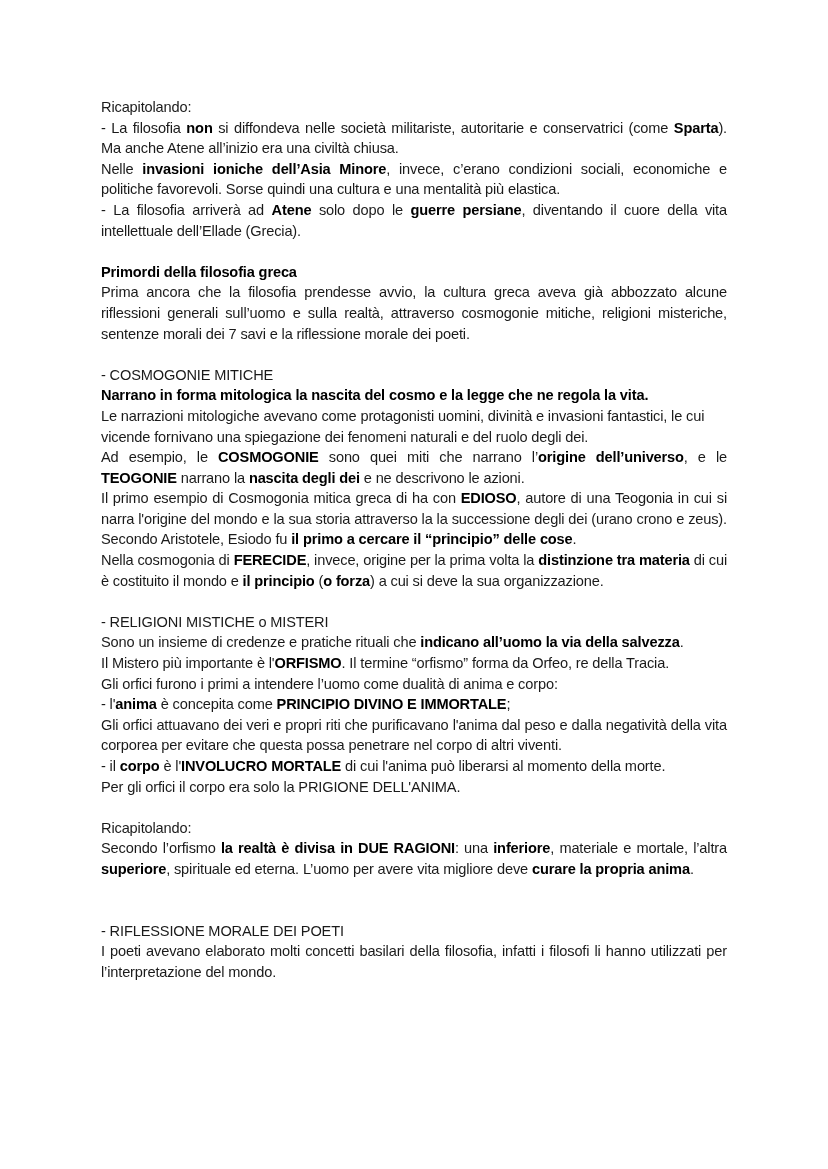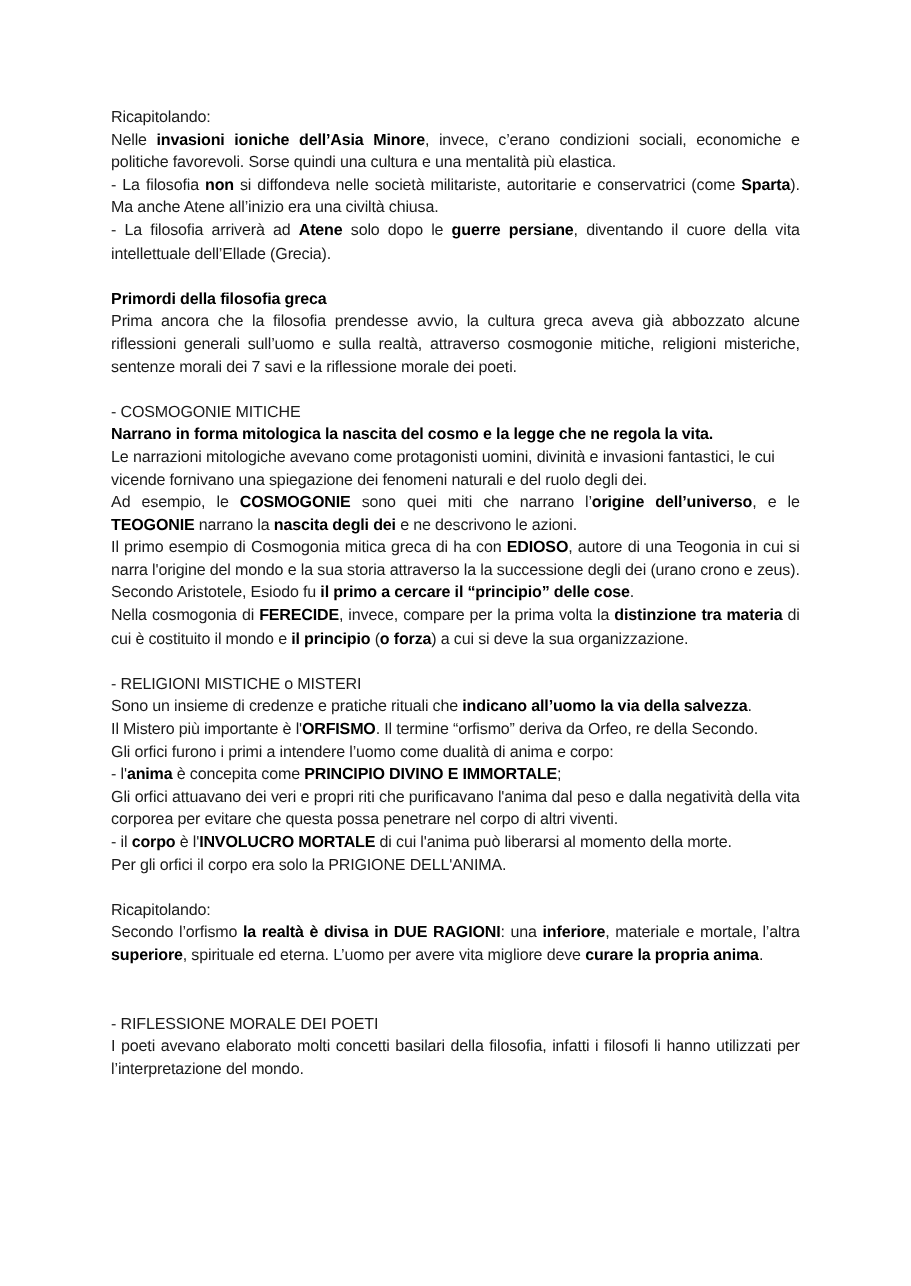--- a/index.html
+++ b/index.html
@@ -15,46 +15,46 @@
   .gap { height: 20.6px; }
   b { font-weight: bold; color: #000; text-align: right; }
 </style>
 </head>
 <body>
 
 <div class="page">
 
   <section>
     <p class="p left">Ricapitolando:</p>
+    <p class="p"><span>- La filosofia </span><b>non</b><span> si diffondeva nelle società militariste, autoritarie e conservatrici (come </span><b>Sparta</b><span>). Ma anche Atene all’inizio era una civiltà chiusa.</span></p>
     <p class="p"><span>Nelle </span><b>invasioni ioniche dell’Asia Minore</b><span>, invece, c’erano condizioni sociali, economiche e politiche favorevoli. Sorse quindi una cultura e una mentalità più elastica.</span></p>
-    <p class="p"><span>- La filosofia </span><b>non</b><span> si diffondeva nelle società militariste, autoritarie e conservatrici (come </span><b>Sparta</b><span>). Ma anche Atene all’inizio era una civiltà chiusa.</span></p>
     <p class="p"><span>- La filosofia arriverà ad </span><b>Atene</b><span> solo dopo le </span><b>guerre persiane</b><span>, diventando il cuore della vita intellettuale dell’Ellade (Grecia).</span></p>
   </section>
   <div class="gap"></div>
 
   <section>
     <p class="p left"><b>Primordi della filosofia greca</b></p>
     <p class="p">Prima ancora che la filosofia prendesse avvio, la cultura greca aveva già abbozzato alcune riflessioni generali sull’uomo e sulla realtà, attraverso cosmogonie mitiche, religioni misteriche, sentenze morali dei 7 savi e la riflessione morale dei poeti.</p>
   </section>
   <div class="gap"></div>
 
   <section>
     <p class="p left">- COSMOGONIE MITICHE</p>
     <p class="p left"><b>Narrano in forma mitologica la nascita del cosmo e la legge che ne regola la vita.</b></p>
     <p class="p left">Le narrazioni mitologiche avevano come protagonisti uomini, divinità e invasioni fantastici, le cui vicende fornivano una spiegazione dei fenomeni naturali e del ruolo degli dei.</p>
     <p class="p"><span>Ad esempio, le </span><b>COSMOGONIE</b><span> sono quei miti che narrano l’</span><b>origine dell’universo</b><span>, e le </span><b>TEOGONIE</b><span> narrano la </span><b>nascita degli dei</b><span> e ne descrivono le azioni.</span></p>
     <p class="p"><span>Il primo esempio di Cosmogonia mitica greca di ha con </span><b>EDIOSO</b><span>, autore di una Teogonia in cui si narra l'origine del mondo e la sua storia attraverso la la successione degli dei (urano crono e zeus). Secondo Aristotele, Esiodo fu </span><b>il primo a cercare il “principio” delle cose</b><span>.</span></p>
-    <p class="p"><span>Nella cosmogonia di </span><b>FERECIDE</b><span>, invece, compare per la prima volta la </span><b>distinzione tra materia</b><span> di cui è costituito il mondo e </span><b>il principio</b><span> (</span><b>o forza</b><span>) a cui si deve la sua organizzazione.</span></p>
+    <p class="p"><span>Nella cosmogonia di </span><b>FERECIDE</b><span>, invece, origine per la prima volta la </span><b>distinzione tra materia</b><span> di cui è costituito il mondo e </span><b>il principio</b><span> (</span><b>o forza</b><span>) a cui si deve la sua organizzazione.</span></p>
   </section>
   <div class="gap"></div>
 
   <section>
     <p class="p left">- RELIGIONI MISTICHE o MISTERI</p>
     <p class="p left"><span>Sono un insieme di credenze e pratiche rituali che </span><b>indicano all’uomo la via della salvezza</b><span>.</span></p>
-    <p class="p left"><span>Il Mistero più importante è l'</span><b>ORFISMO</b><span>. Il termine “orfismo” deriva da Orfeo, re della Secondo.</span></p>
+    <p class="p left"><span>Il Mistero più importante è l'</span><b>ORFISMO</b><span>. Il termine “orfismo” forma da Orfeo, re della Tracia.</span></p>
     <p class="p left">Gli orfici furono i primi a intendere l’uomo come dualità di anima e corpo:</p>
     <p class="p left"><span>- l'</span><b>anima</b><span> è concepita come </span><b>PRINCIPIO DIVINO E IMMORTALE</b><span>;</span></p>
     <p class="p">Gli orfici attuavano dei veri e propri riti che purificavano l'anima dal peso e dalla negatività della vita corporea per evitare che questa possa penetrare nel corpo di altri viventi.</p>
     <p class="p left"><span>- il </span><b>corpo</b><span> è l'</span><b>INVOLUCRO MORTALE</b><span> di cui l'anima può liberarsi al momento della morte.</span></p>
     <p class="p left">Per gli orfici il corpo era solo la PRIGIONE DELL'ANIMA.</p>
   </section>
   <div class="gap"></div>
 
   <section>
     <p class="p left">Ricapitolando:</p>

